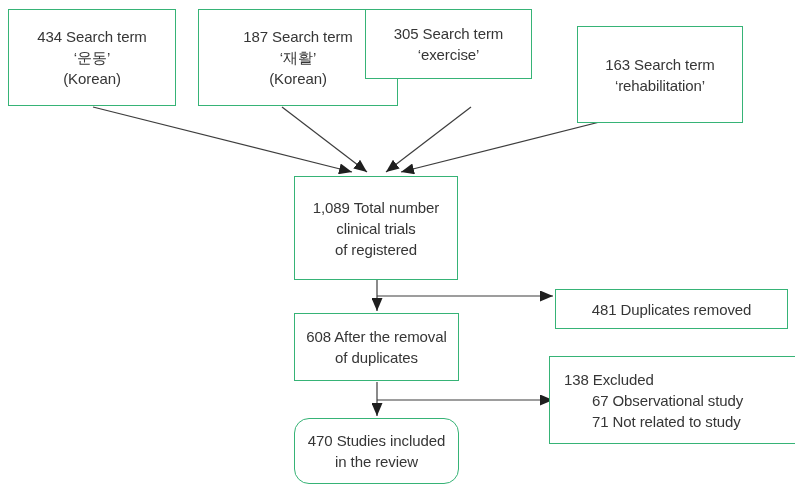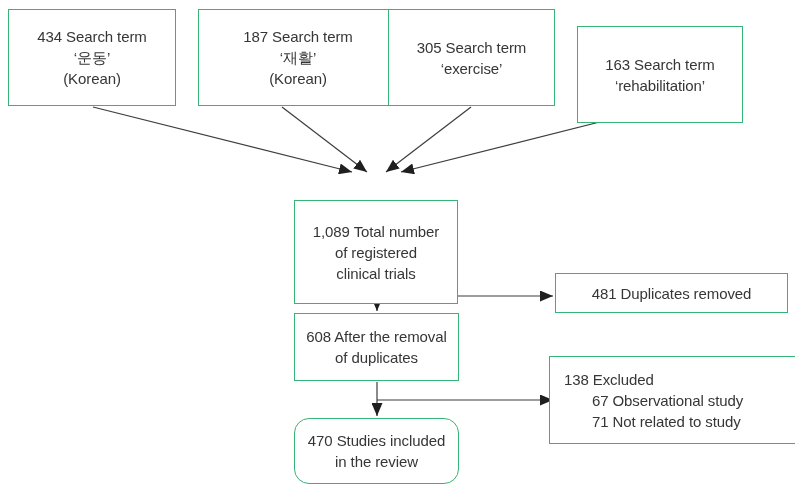--- a/index.html
+++ b/index.html
@@ -45,24 +45,24 @@
   .box .ln { width: 100%; }
   .box-left {
     align-items: flex-start;
     text-align: left;
     padding-left: 14px;
   }
   .box-left .ln.indent { padding-left: 28px; }
   
   #b-s1 { left: 8px;   top: 9px;   width: 168px; height: 97px; }
   #b-s2 { left: 198px; top: 9px;   width: 200px; height: 97px; }
-  #b-s3 { left: 388px; top: 9px;   width: 167px; height: 97px; }
+  #b-s3 { left: 365px; top: 9px;   width: 167px; height: 70px; }
   #b-s4 { left: 577px; top: 9px;   width: 166px; height: 97px; margin-top: 17px; }
-  #b-total { left: 294px; top: 176px; width: 164px; height: 104px; margin-top: 24px; }
-  #b-dup   { left: 555px; top: 273px; width: 233px; height: 40px; }
+  #b-total { left: 294px; top: 176px; width: 164px; height: 104px; }
+  #b-dup   { left: 555px; top: 289px; width: 233px; height: 40px; }
   #b-after { left: 294px; top: 313px; width: 165px; height: 68px; }
   #b-excl  { left: 549px; top: 356px; width: 252px; height: 88px; }
   #b-incl  { left: 294px; top: 418px; width: 165px; height: 66px; border-radius: 15px; }
 </style>
 </head>
 <body>
 
 <div class="canvas">
 
   <svg class="arrows-layer" viewBox="0 0 795 496" xmlns="http://www.w3.org/2000/svg">
@@ -98,22 +98,22 @@
     <div class="ln">‘exercise’</div>
   </div>
 
   <div class="box" id="b-s4">
     <div class="ln">163 Search term</div>
     <div class="ln">‘rehabilitation’</div>
   </div>
 
   <div class="box" id="b-total">
     <div class="ln">1,089 Total number</div>
+    <div class="ln">clinical trials</div>
     <div class="ln">of registered</div>
-    <div class="ln">clinical trials</div>
   </div>
 
   <div class="box" id="b-dup">
     <div class="ln">481 Duplicates removed</div>
   </div>
 
   <div class="box" id="b-after">
     <div class="ln">608 After the removal</div>
     <div class="ln">of duplicates</div>
   </div>

